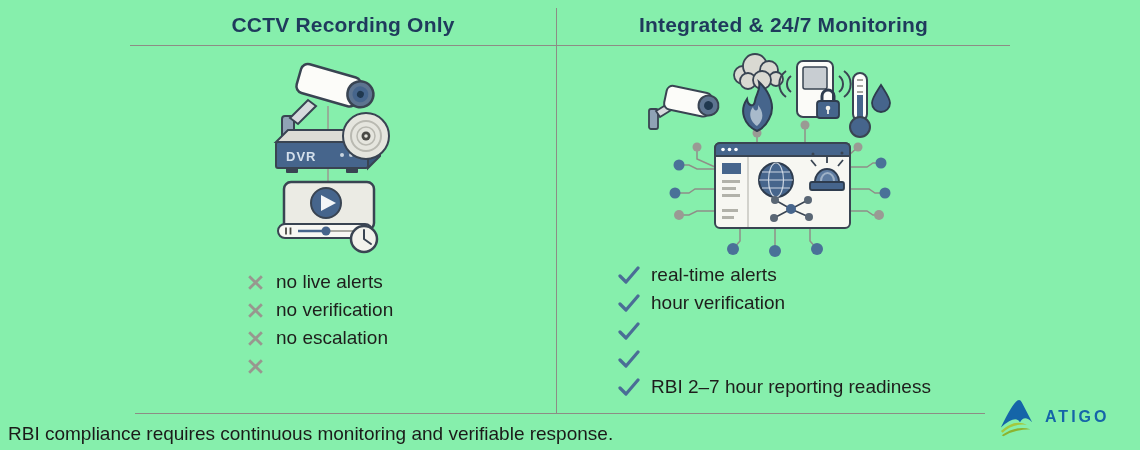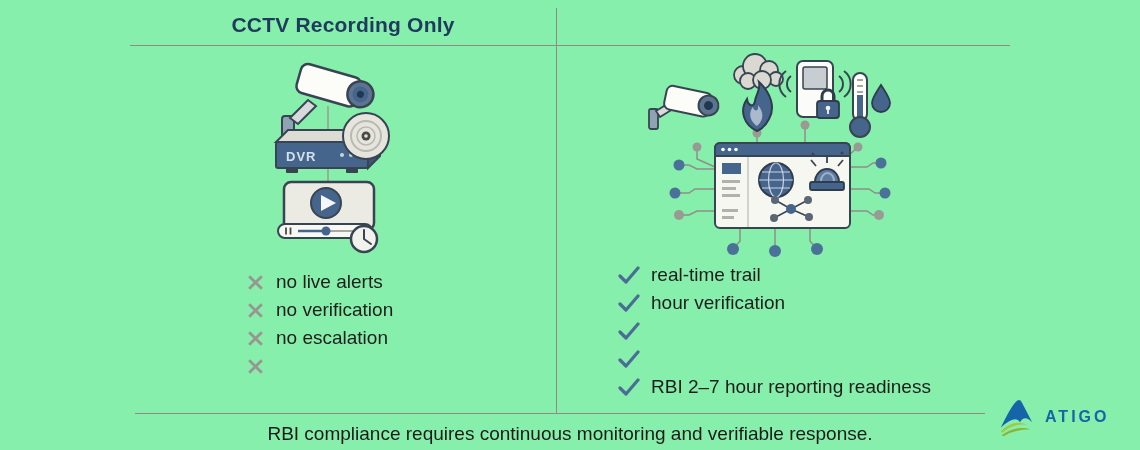--- a/index.html
+++ b/index.html
@@ -22,22 +22,22 @@
   .illo { position:absolute; }
   .illo-left { left:262px; top:56px; width:140px; height:200px; }
   .illo-right { left:645px; top:53px; width:250px; height:205px; }
   .feature-list { position:absolute; }
   .feature-list.left { left:246px; top:268px; }
   .feature-list.right { left:618px; top:261px; }
   .feature-row { display:flex; align-items:center; height:28px; gap:11px; }
   .feature-row .glyph { display:flex; align-items:center; }
   .feature-row .lbl { font-size:19px; color:#1e1e1c; white-space:nowrap; }
   .caption {
-    position:absolute; left:0; right:0; top:423px; text-align:center;
-    font-size:19px; color:#1b1b19;
+    position:absolute; left:0; right:0; top:423px; 
+    font-size:19px; color:#1b1b19;padding-left:8px;
   }
   .logo {
     position:absolute; left:1000px; top:396px;
     display:flex; align-items:center; gap:5px;
   }
   .logo-text {
     font-size:16px; font-weight:bold; color:#1565a8;
     letter-spacing:3px; font-family:"Liberation Sans", sans-serif;
   }
 </style>
@@ -45,20 +45,21 @@
 <body>
 
 <div class="stage">
 
   <div class="rule v-divider"></div>
   <div class="rule h-rule-left"></div>
   <div class="rule h-rule-right"></div>
   <div class="rule h-rule-bottom"></div>
 
   <div class="col-title left">CCTV Recording Only</div>
+  <div class="col-title right">Integrated &amp; 24/7 Monitoring</div>
 
   <svg class="illo illo-left" viewBox="0 0 140 200">
     <line x1="66" y1="50" x2="66" y2="170" stroke="#9a9a92" stroke-width="1.5"></line>
 
     <g>
       <rect x="20" y="60" width="12" height="28" rx="3" fill="#8fa3b5" stroke="#394452" stroke-width="2"></rect>
       <polygon points="28,62 46,44 54,50 36,68" fill="#d6dadd" stroke="#394452" stroke-width="2"></polygon>
       <g transform="translate(26,-2) rotate(16 40 30)">
         <rect x="10" y="16" width="62" height="30" rx="7" fill="#fcfcf9" stroke="#394452" stroke-width="2.5"></rect>
         <circle cx="74" cy="31" r="13" fill="#5d7490" stroke="#394452" stroke-width="2.5"></circle>
@@ -252,21 +253,21 @@
     </div>
   </div>
 
   <div class="feature-list right">
     <div class="feature-row">
       <span class="glyph">
         <svg width="22" height="18" viewBox="0 0 22 18">
             <polyline points="2,10 8,16 20,2" fill="none" stroke="#4a6d96" stroke-width="3.2" stroke-linecap="round" stroke-linejoin="round"></polyline>
           </svg>
       </span>
-      <span class="lbl">real-time trail</span>
+      <span class="lbl">real-time alerts</span>
     </div>
     <div class="feature-row">
       <span class="glyph">
         <svg width="22" height="18" viewBox="0 0 22 18">
             <polyline points="2,10 8,16 20,2" fill="none" stroke="#4a6d96" stroke-width="3.2" stroke-linecap="round" stroke-linejoin="round"></polyline>
           </svg>
       </span>
       <span class="lbl">hour verification</span>
     </div>
     <div class="feature-row">

